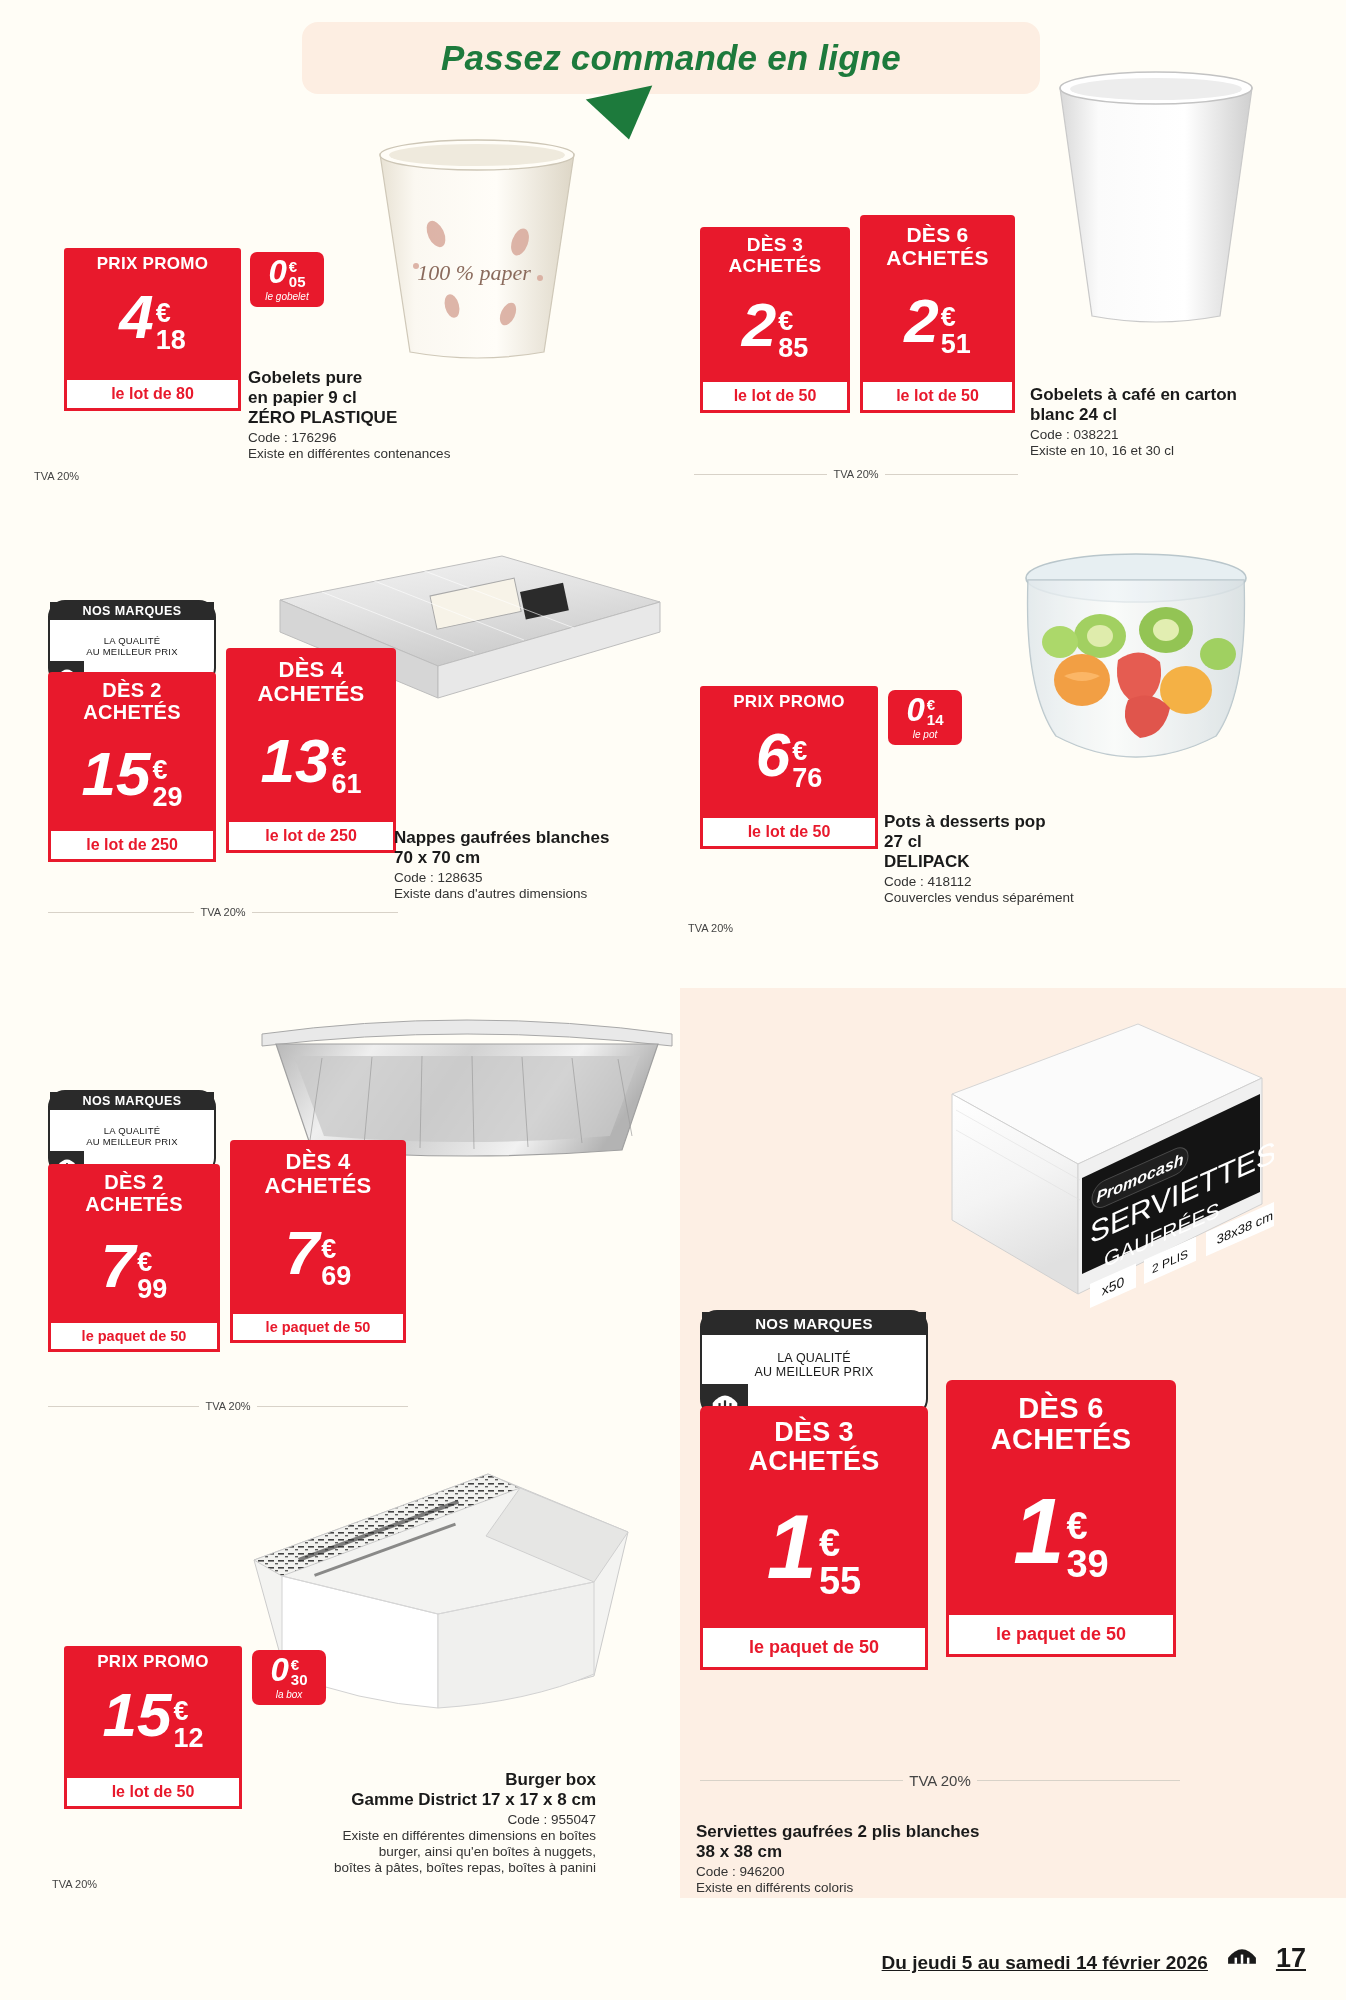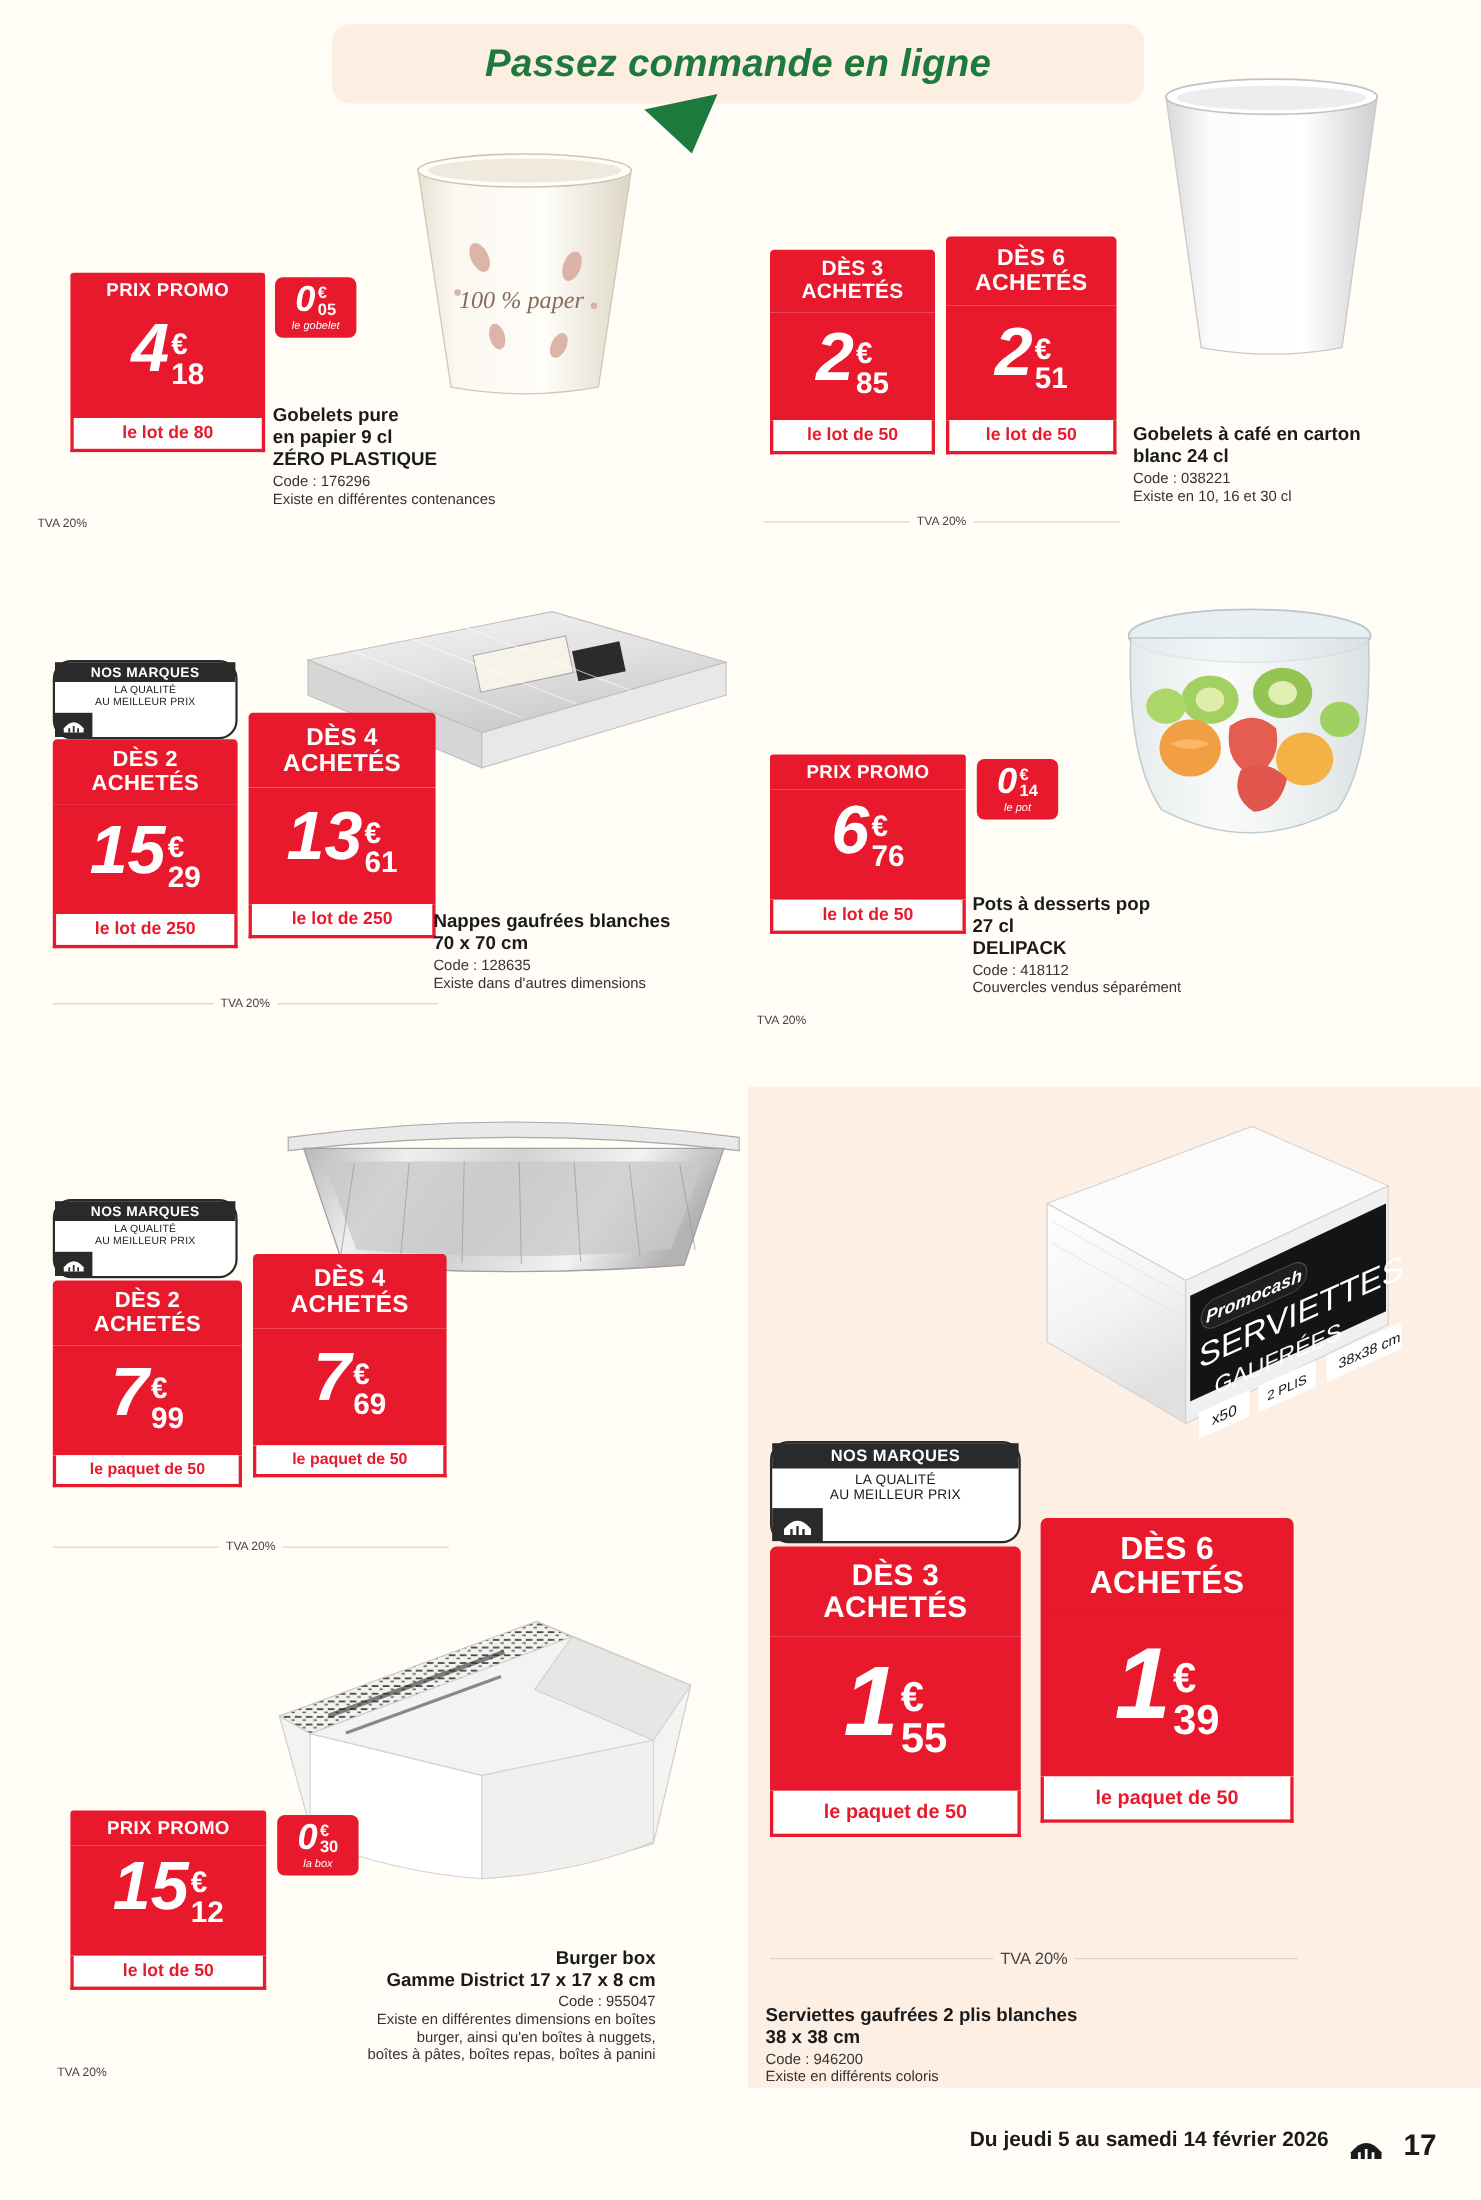--- a/index.html
+++ b/index.html
@@ -73,31 +73,31 @@
   
   .nosmarques {
     border: 2.5px solid #2a2a2a; background: #fff; text-align: center;
     display: flex; flex-direction: column; align-items: center; justify-content: center;
     padding: 3px 6px 4px;
   }
   .nm-top {
     background: #2a2a2a; color: #fff; font-size: 12.5px; font-weight: bold;
     padding: 2px 10px; width: 100%; letter-spacing: .4px;
   }
-  .nm-sub { font-size: 9.5px; line-height: 1.15; margin-top: 3px; color: #1a1a1a; letter-spacing: .2px; }
+  .nm-sub { font-size: 9.5px; line-height: 1.15; margin-top: 16px; color: #1a1a1a; letter-spacing: .2px; }
   .nm-wrap { display: flex; align-items: stretch; border-radius: 17px; }
   .nm-logo { width: 26px; display:flex; align-items:center; justify-content:center; }
 
   
   .photo { position: absolute; }
 
   
   .footer {
     position: absolute; left: 0; bottom: 26px; width: 1346px;
-    display: flex; align-items: flex-start; justify-content: flex-end; padding-right: 40px; gap: 14px;
+    display: flex; align-items: flex-end; justify-content: flex-end; padding-right: 40px; gap: 14px; text-decoration: underline;
   }
   .footer-date { font-size: 19px; font-weight: bold; color: #1a1a1a; }
   .footer-page { font-size: 27px; font-weight: bold; }
 
   .peach-panel {
     position: absolute; left: 680px; top: 988px; width: 666px; height: 910px;
     background: #fdefe4;
   }
 </style>
 </head>

